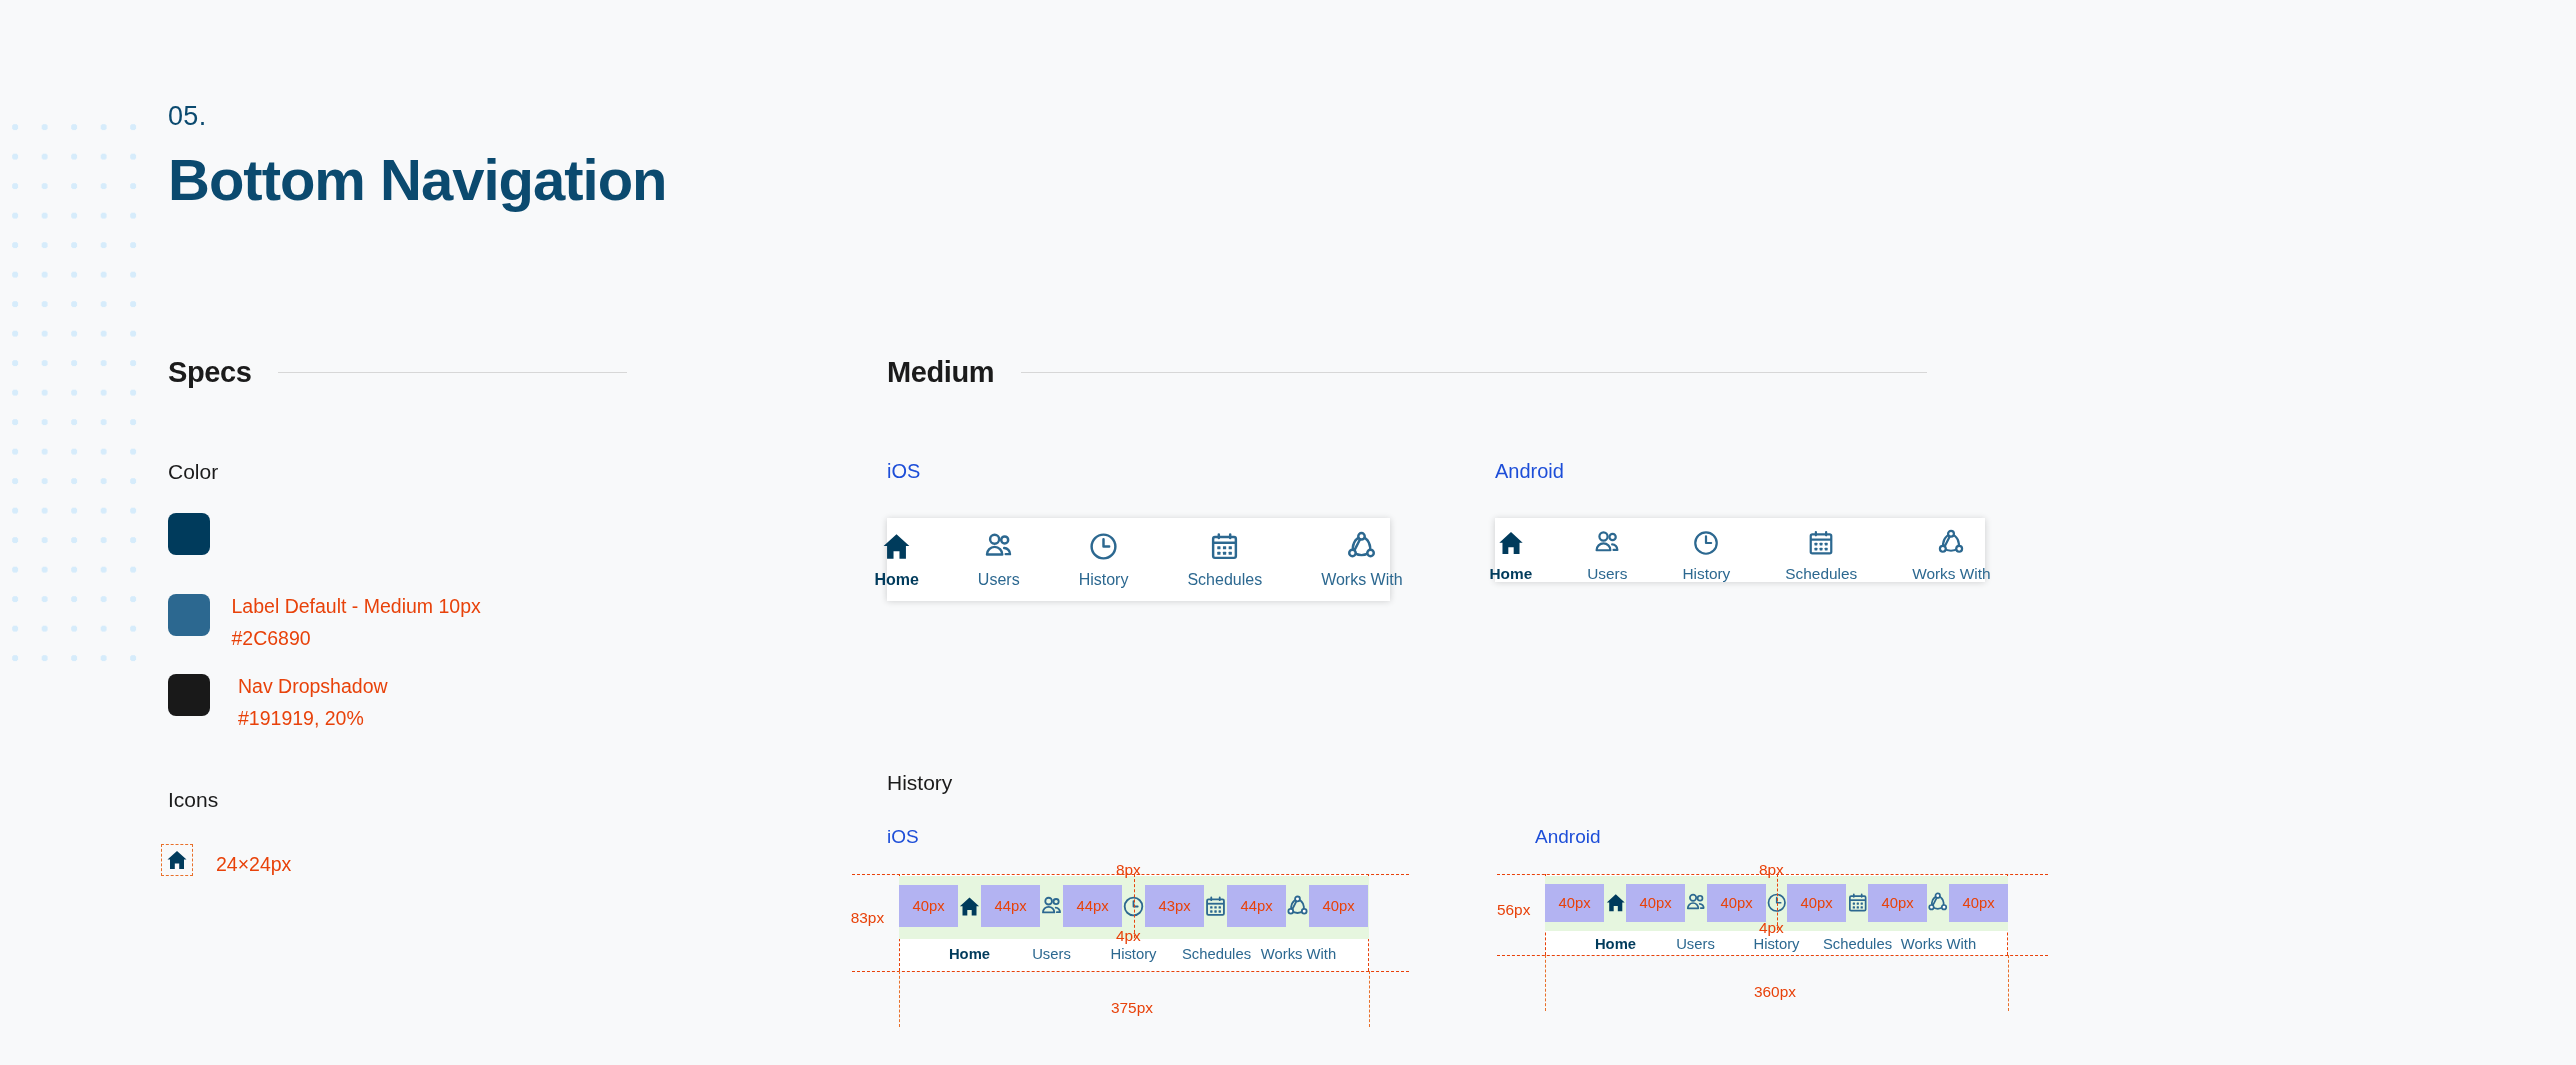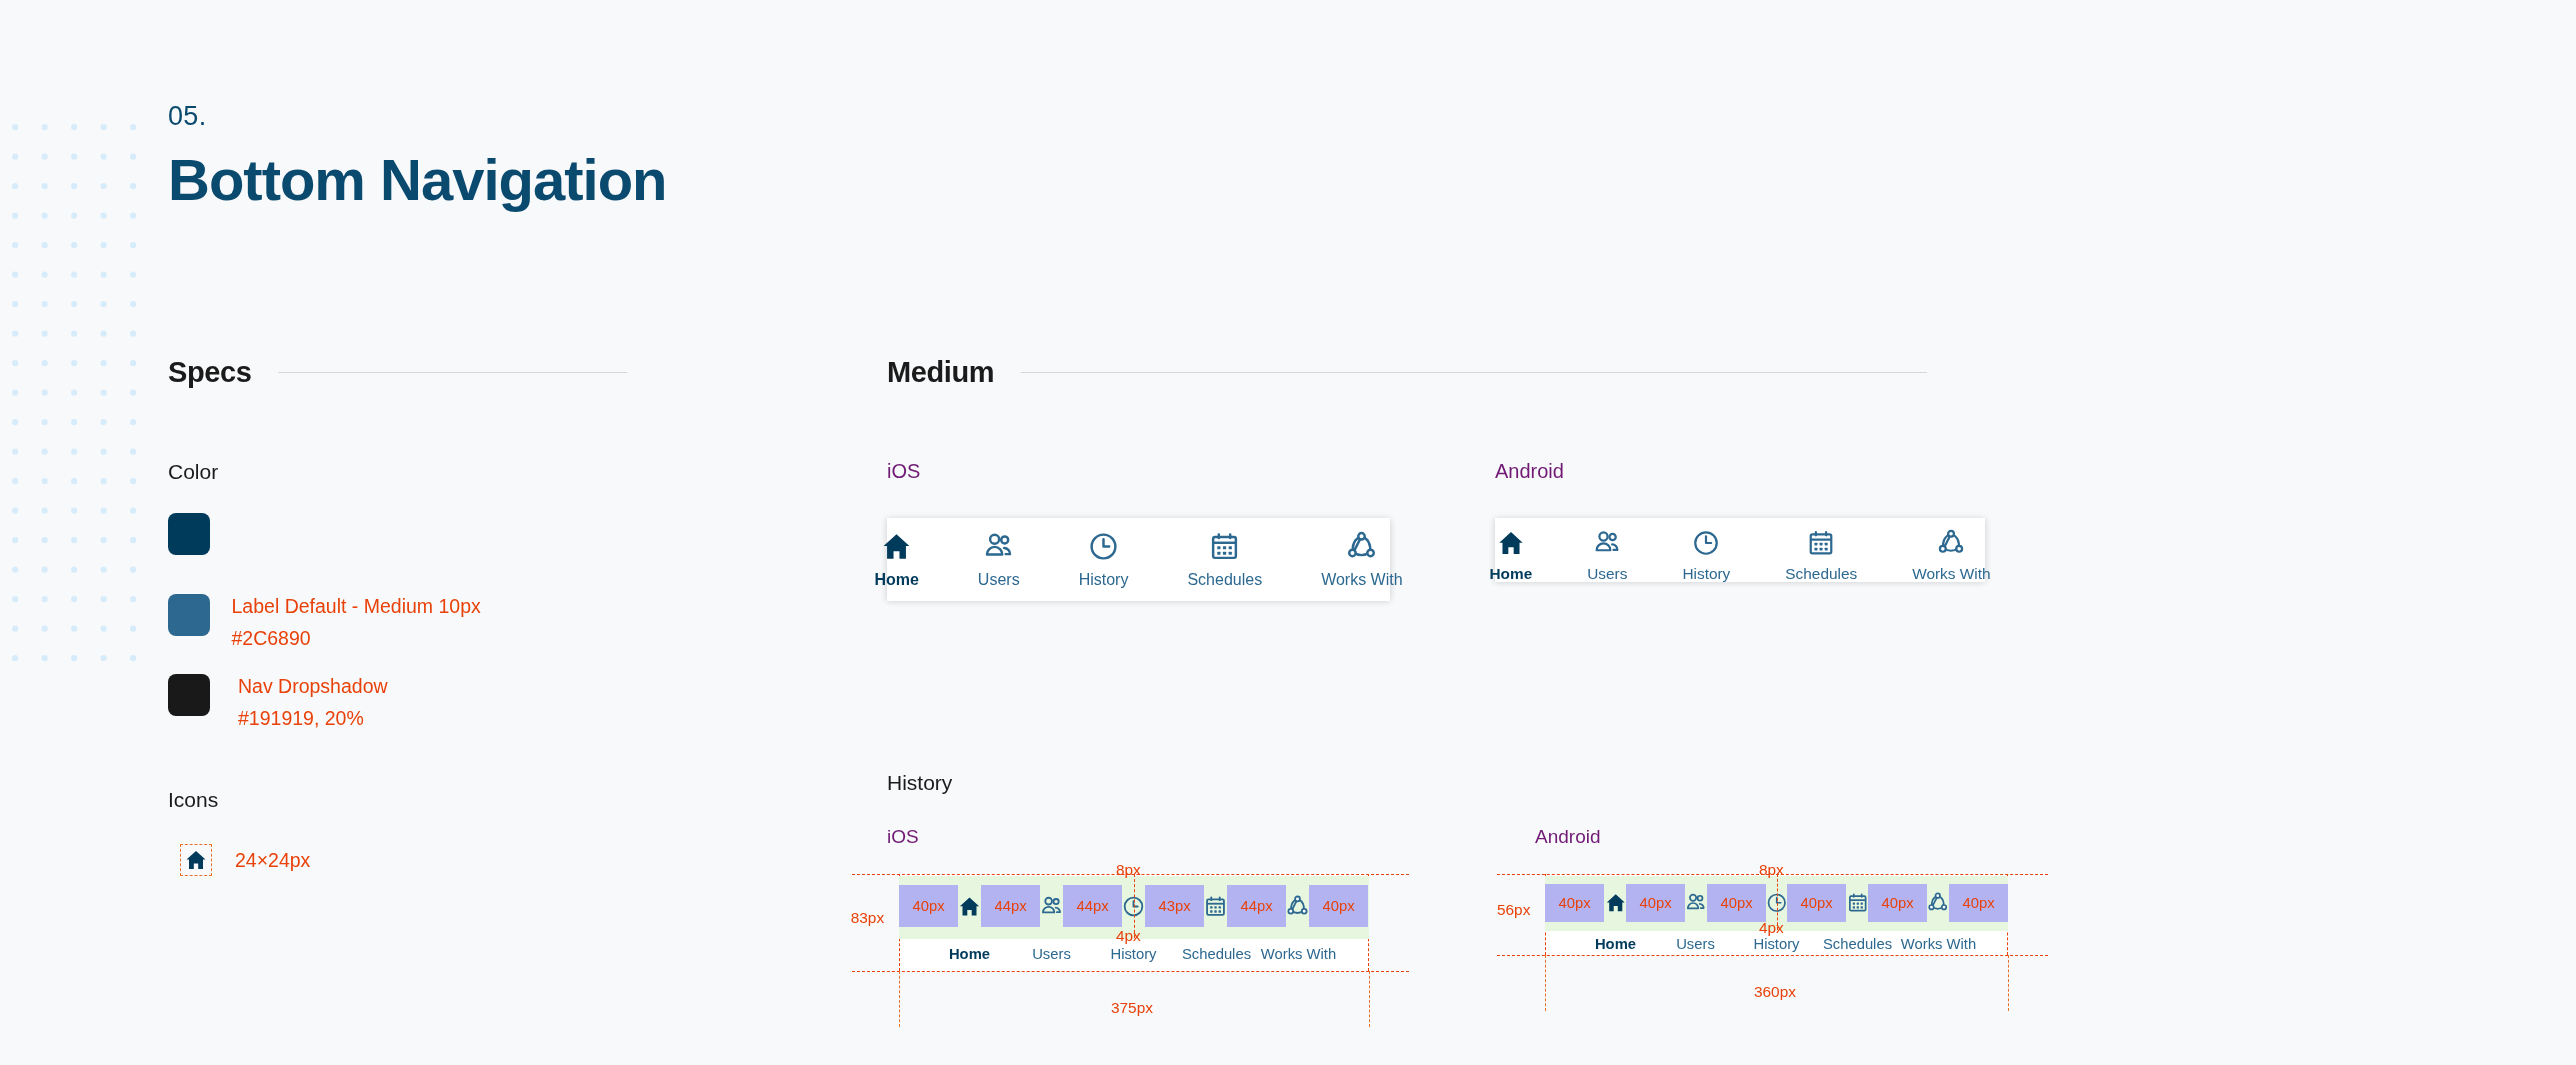--- a/index.html
+++ b/index.html
@@ -28,21 +28,21 @@
     font-size:58px; font-weight:bold; color:#0B4A6F;
     letter-spacing:-1px; margin-top:19px; line-height:1;
   }
 
   
   .section-head{ position:absolute; display:flex; align-items:center; }
   .section-head h2{ font-size:29px; font-weight:bold; color:#1B1B1B; letter-spacing:-0.4px; white-space:nowrap; }
   .rule{ height:1.3px; background:#D7D7D7; margin-left:27px; }
 
   .sub-head{ position:absolute; font-size:21px; color:#1B1B1B; }
-  .plat-head{ position:absolute; font-size:20px; color:#701a75; }
+  .plat-head{ position:absolute; font-size:20px; color:#1d4ed8; }
 
   
   .swatch-row{ position:absolute; display:flex; align-items:flex-start; }
   .swatch{ width:42px; height:42px; border-radius:8px; flex:0 0 auto; }
   .swatch-txt{ margin-left:21.5px; margin-top:-2.7px; }
   .swatch-txt .nm, .swatch-txt .hx{
     color:#E8420A; font-size:19.5px; line-height:1.62; white-space:nowrap;
   }
 
   
@@ -122,21 +122,21 @@
 <div class="swatch-row" style="left:168px; top:674px;">
   <div class="swatch" style="background:#191919;"></div>
   <div class="swatch-txt" style="margin-left:28px;">
     <div class="nm">Nav Dropshadow</div>
     <div class="hx">#191919, 20%</div>
   </div>
 </div>
 
 <div class="sub-head" style="left:168px; top:788px;">Icons</div>
 
-<div class="icon-spec" style="left:180px; top:844px;">
+<div class="icon-spec" style="left:161px; top:844px;align-items:flex-end;">
   <div class="icon-box">
     <svg width="24" height="24" viewBox="0 0 24 24">
       <path d="M12 3 L21.5 11.6 L19 11.6 L19 21 L14.2 21 L14.2 15.6 L9.8 15.6 L9.8 21 L5 21 L5 11.6 L2.5 11.6 Z" fill="#003B5C"></path>
     </svg>
   </div>
   <div class="icon-size">24×24px</div>
 </div>
 
 <div class="section-head" style="left:887px; top:356px;">
   <h2>Medium</h2>

